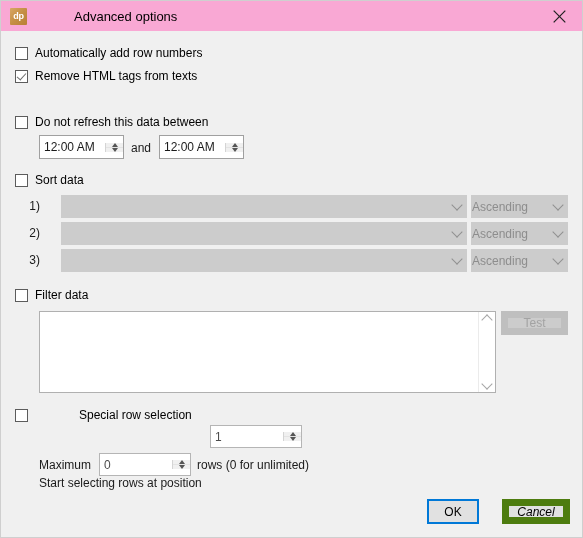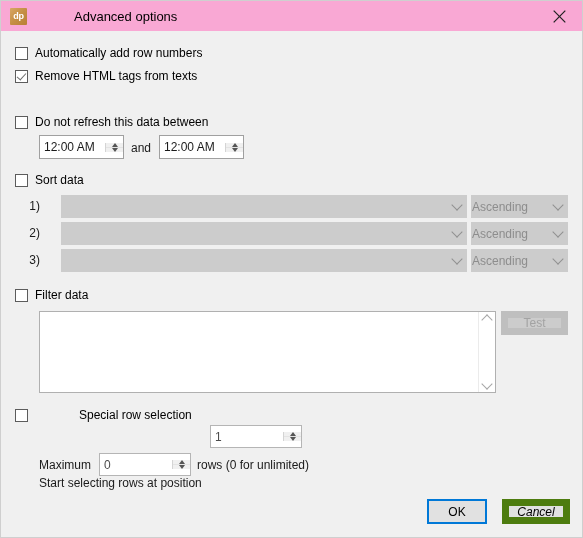--- a/index.html
+++ b/index.html
@@ -410,17 +410,17 @@
         <div class="spin-up">
             <span class="tri-up"></span>
           </div>
         <div class="spin-dn">
             <span class="tri-dn"></span>
           </div>
       </div>
     </div>
     <div class="plain-label" style="left:196px; top:427px;">rows (0 for unlimited)</div>
 
-    <div class="btn default" style="left:426px; top:468px; width:60px; height:25px;">OK</div>
+    <div class="btn default" style="left:426px; top:468px; width:52px; height:25px;">OK</div>
     <div class="btn" style="left:501px; top:468px; width:68px; height:25px;font-style:italic;">Cancel</div>
 
   </div>
 </div>
 
 </body></html>

